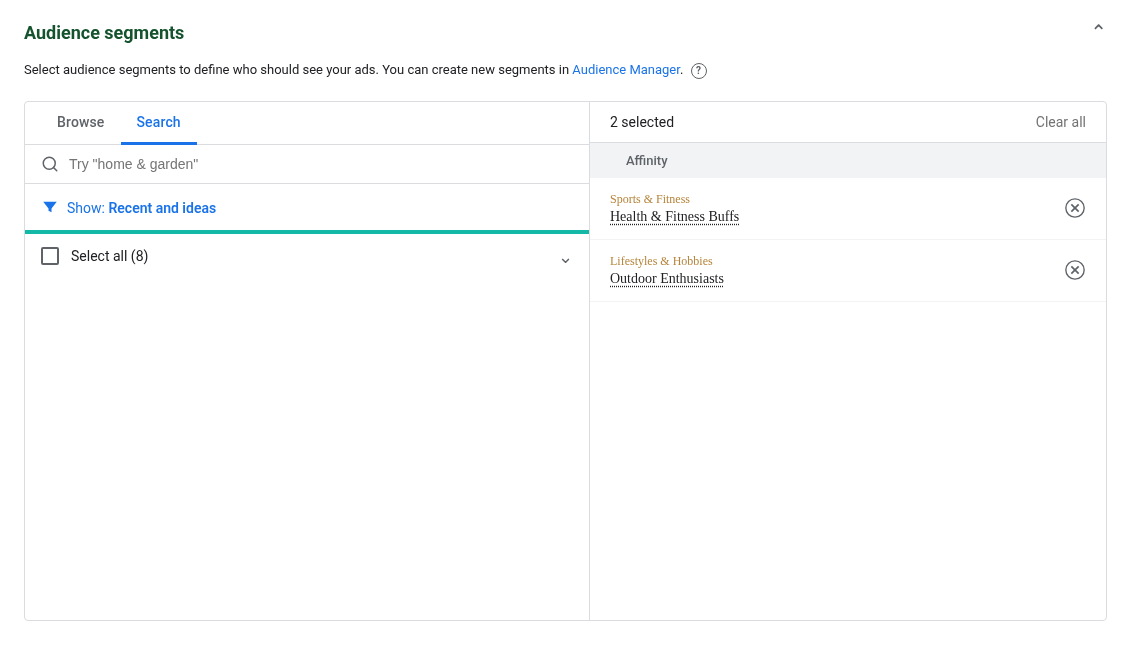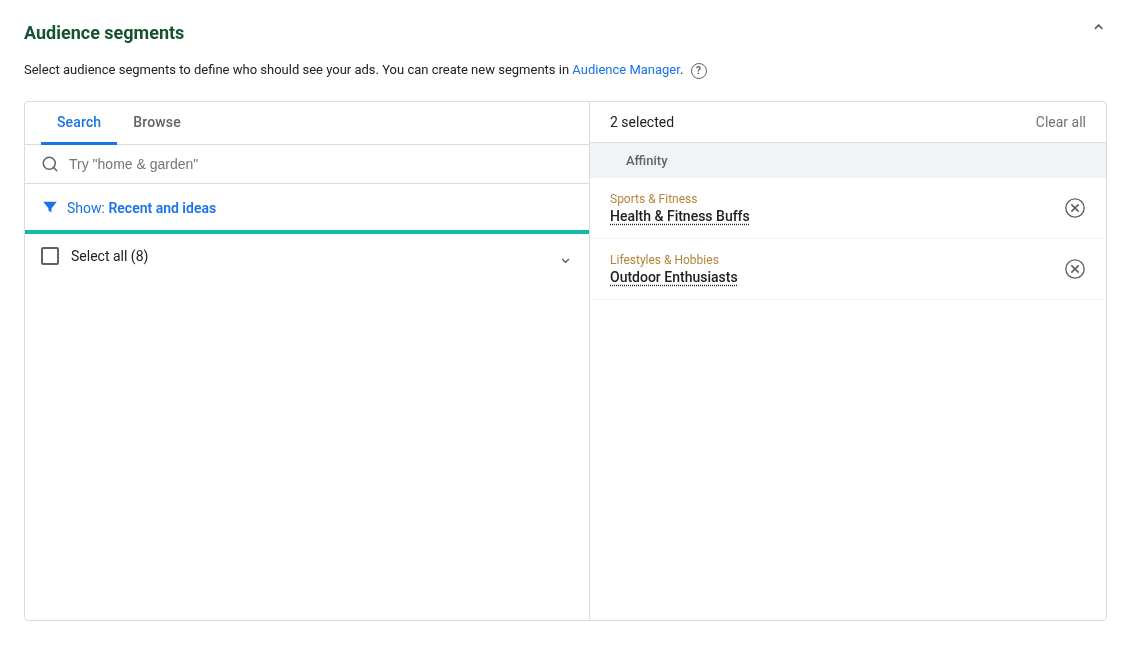--- a/index.html
+++ b/index.html
@@ -219,20 +219,21 @@
       color: #5f6368;
       font-weight: 500;
     }
 
     .segment-item {
       display: flex;
       align-items: center;
       justify-content: space-between;
       padding: 14px 20px;
       border-bottom: 1px solid #f1f3f4;
+      font-family: Liberation Serif, serif;
     }
 
     .segment-info {
       display: flex;
       flex-direction: column;
       gap: 2px;
     }
 
     .segment-category {
       font-size: 12px;
@@ -276,22 +277,22 @@
     <span>Select audience segments to define who should see your ads. You can create new segments in</span>
     <a href="#">Audience Manager</a>.
     <span class="help-icon">?</span>
   </p>
 
   <div class="main-panel">
 
     <div class="left-panel">
 
       <div class="tabs-row">
+        <div class="tab">Browse</div>
         <div class="tab active">Search</div>
-        <div class="tab">Browse</div>
       </div>
 
       <div class="search-row">
         <div class="search-icon-wrap">
           <svg width="18" height="18" viewBox="0 0 24 24" fill="none" stroke="#5f6368" stroke-width="2" stroke-linecap="round" stroke-linejoin="round">
             <circle cx="11" cy="11" r="8"></circle>
             <line x1="21" y1="21" x2="16.65" y2="16.65"></line>
           </svg>
         </div>
         <input class="search-input" type="text" placeholder="Try &quot;home &amp; garden&quot;" style="">

